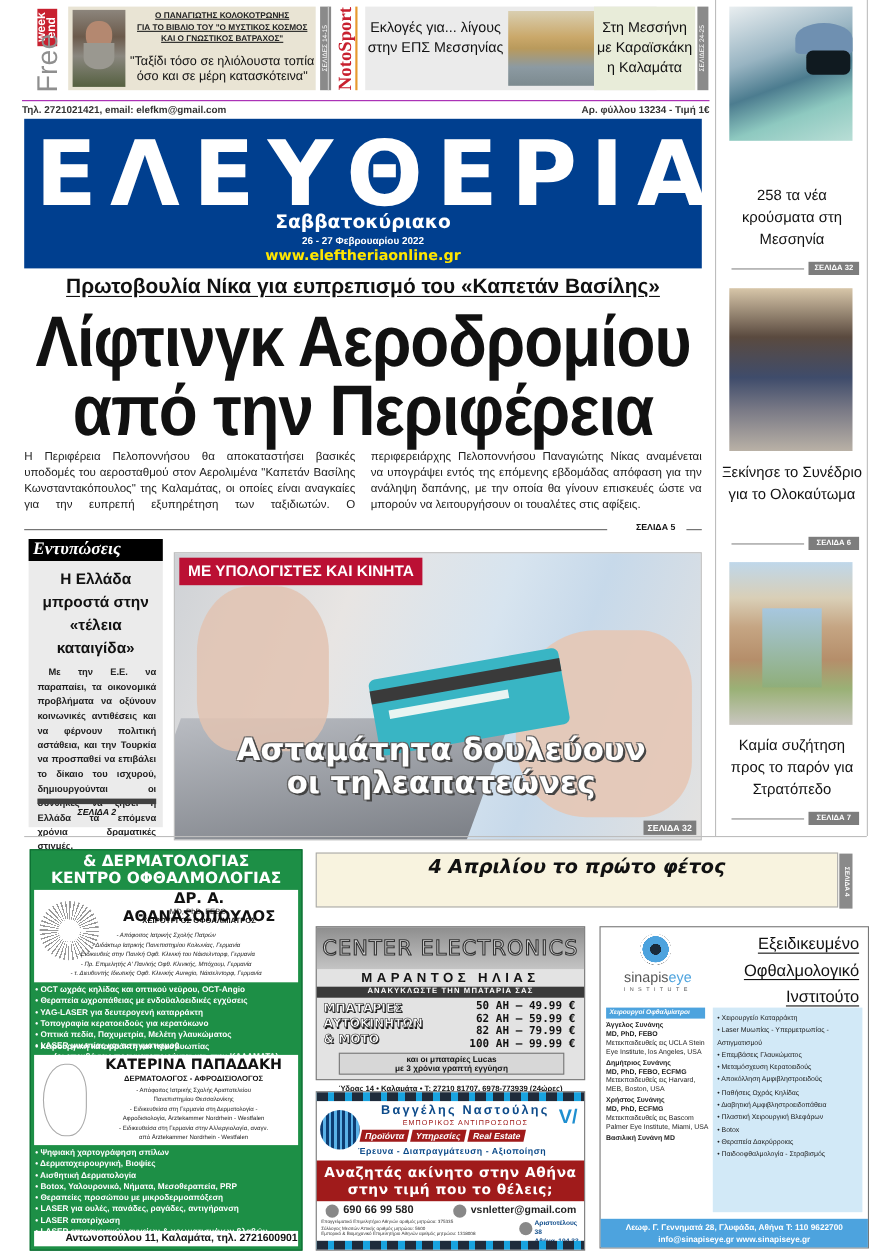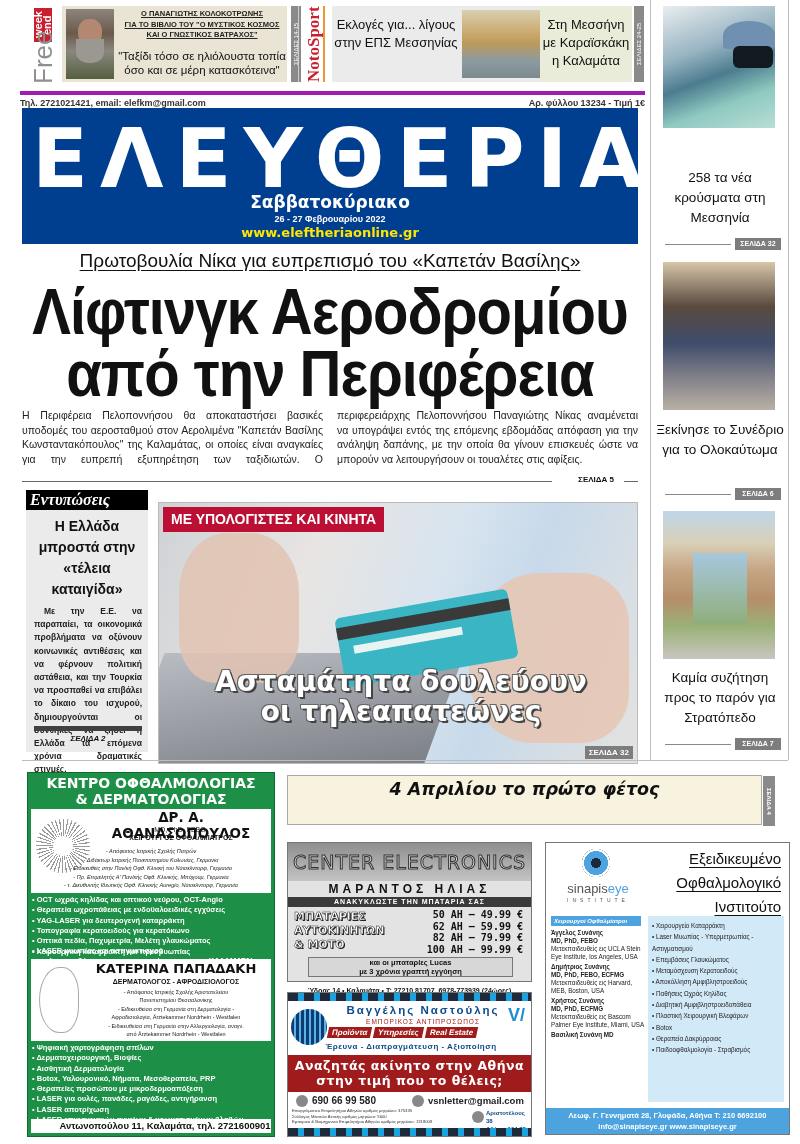--- a/index.html
+++ b/index.html
@@ -36,33 +36,33 @@
 
   .teaser-kal { left: 540px; top: 6px; width: 92px; height: 76px; background:#e8ecd9; }
   .teaser-kal .txt { position:absolute; left: 0; top: 10px; width: 92px; text-align:center; font-size: 13px; line-height: 18px; }
   .teaser-kal .side { position:absolute; right: -12px; top: 0; width: 10px; height: 76px; background:#8a8a8a; color:#fff;
     font-size: 6px; writing-mode: vertical-rl; transform: rotate(180deg); text-align:center; line-height: 10px; }
 
   .vsep { left: 650px; top: 0; width: 1px; height: 760px; background:#bdbdbd; }
   .vsep2 { left: 788px; top: 0; width: 1px; height: 760px; background:#bdbdbd; }
 
   
-  .info-line { left: 20px; top: 91px; width: 625px; border-top: 4px solid #a21caf; padding-top: 3px; font-size: 9px; font-weight: 700; color:#333; }
+  .info-line { left: 20px; top: 91px; width: 625px; border-top: 1px solid #a21caf; padding-top: 3px; font-size: 9px; font-weight: 700; color:#333; }
   .info-line .l { float:left; } .info-line .r { float:right; }
 
   
   .masthead { left: 22px; top: 108px; width: 616px; height: 136px; background: #003f8f; }
   .masthead .logo { position:absolute; left: 10px; top: 6px; width: 596px; height: 90px;
     font-family: "DejaVu Sans", sans-serif; font-weight: 700; font-size: 82px; color:#fff; letter-spacing: 12px; line-height: 90px; text-align:center; }
   .masthead .sub { position:absolute; left: 0; top: 84px; width: 616px; text-align:center; color:#fff; font-weight:700; font-size: 17px; font-family: "DejaVu Sans", sans-serif; }
   .masthead .date { position:absolute; left: 0; top: 106px; width: 616px; text-align:center; color:#fff; font-weight:700; font-size: 9px; }
   .masthead .url { position:absolute; left: 0; top: 117px; width: 616px; text-align:center; color:#ffe600; font-weight:700; font-size: 13px; font-family:"DejaVu Sans", sans-serif; }
 
   
-  .kicker-main { left: 22px; top: 250px; width: 616px; text-align:center; font-weight:400; font-size: 19px; }
+  .kicker-main { left: 22px; top: 250px; width: 616px; text-align:center; font-weight:700; font-size: 19px; }
   .kicker-main span { text-decoration: underline; text-underline-offset: 3px; }
   .headline { left: 12px; top: 280px; width: 636px; text-align:center; font-weight:700; font-size: 58px; line-height: 56px; letter-spacing: -1px; font-family: "Liberation Sans", sans-serif; transform: scaleY(1.12); transform-origin: top; }
   .lead { left: 22px; top: 408px; width: 616px; font-size: 10.5px; line-height: 14.5px; column-count: 2; column-gap: 14px; text-align: justify; color:#222; }
   .rule-page { left: 22px; top: 475px; width: 616px; height: 12px; }
   .rule-page .line { position:absolute; left:0; top:6px; width: 530px; height:1px; background:#666; }
   .rule-page .tail { position:absolute; right:0; top:6px; width: 14px; height:1px; background:#666; }
   .rule-page .lbl { position:absolute; right: 24px; top: 0; font-size: 8px; font-weight: 700; }
 
   
   .opinion { left: 26px; top: 490px; width: 122px; height: 262px; background:#ebebeb; }
@@ -278,22 +278,22 @@
 <div class="abs rail-txt" style="top:668px;">Καμία συζήτηση προς το παρόν για Στρατόπεδο</div>
 <div class="abs rail-pg" style="top:738px;">
     <div class="line"></div>
     <div class="lbl">ΣΕΛΙΔΑ 7</div>
   </div>
 
 <div class="abs hr-bottom"></div>
 
 <div class="abs ad-eye">
   <div class="h1">
+    <div>&amp; ΔΕΡΜΑΤΟΛΟΓΙΑΣ</div>
     <div>ΚΕΝΤΡΟ ΟΦΘΑΛΜΟΛΟΓΙΑΣ</div>
-    <div>&amp; ΔΕΡΜΑΤΟΛΟΓΙΑΣ</div>
   </div>
   <div class="box1">
     <div class="sun"></div>
     <div class="doc">ΔΡ. Α. ΑΘΑΝΑΣΟΠΟΥΛΟΣ</div>
     <div class="cred">MD, PhD, FEBO,</div>
     <div class="spec">ΧΕΙΡΟΥΡΓΟΣ ΟΦΘΑΛΜΙΑΤΡΟΣ</div>
     <div class="bio">
       <div>- Απόφοιτος Ιατρικής Σχολής Πατρών</div>
       <div>- Διδάκτωρ Ιατρικής Πανεπιστημίου Κολωνίας, Γερμανία</div>
       <div>- Ειδικευθείς στην Παν/κή Οφθ. Κλινική του Νάισελντορφ, Γερμανία</div>
@@ -439,16 +439,16 @@
     <li>Μεταμόσχευση Κερατοειδούς</li>
     <li>Αποκόλληση Αμφιβληστροειδούς</li>
     <li>Παθήσεις Ωχράς Κηλίδας</li>
     <li>Διαβητική Αμφιβληστροειδοπάθεια</li>
     <li>Πλαστική Χειρουργική Βλεφάρων</li>
     <li>Botox</li>
     <li>Θεραπεία Δακρύρροιας</li>
     <li>Παιδοοφθαλμολογία - Στραβισμός</li>
   </ul>
   <div class="foot">
-    <div>Λεωφ. Γ. Γεννηματά 28, Γλυφάδα, Αθήνα Τ: 210 6692100</div>
+    <div>Λεωφ. Γ. Γεννηματά 28, Γλυφάδα, Αθήνα Τ: 110 9622700</div>
     <div>info@sinapiseye.gr        www.sinapiseye.gr</div>
   </div>
 </div>
 
 </body></html>

